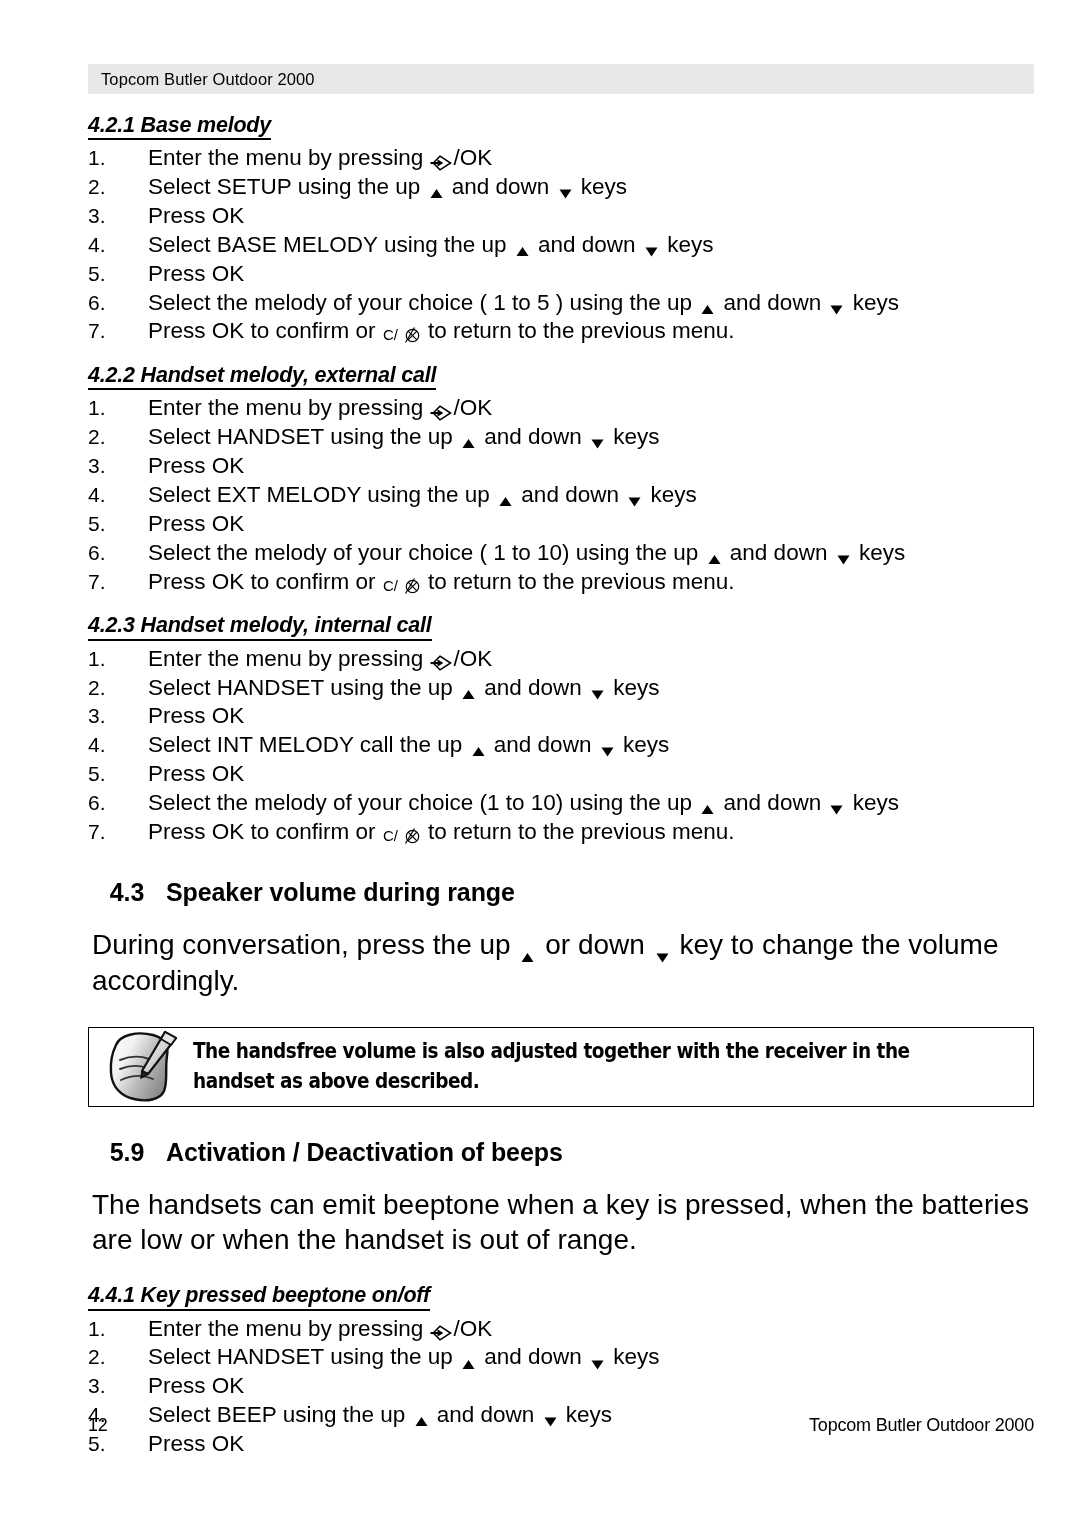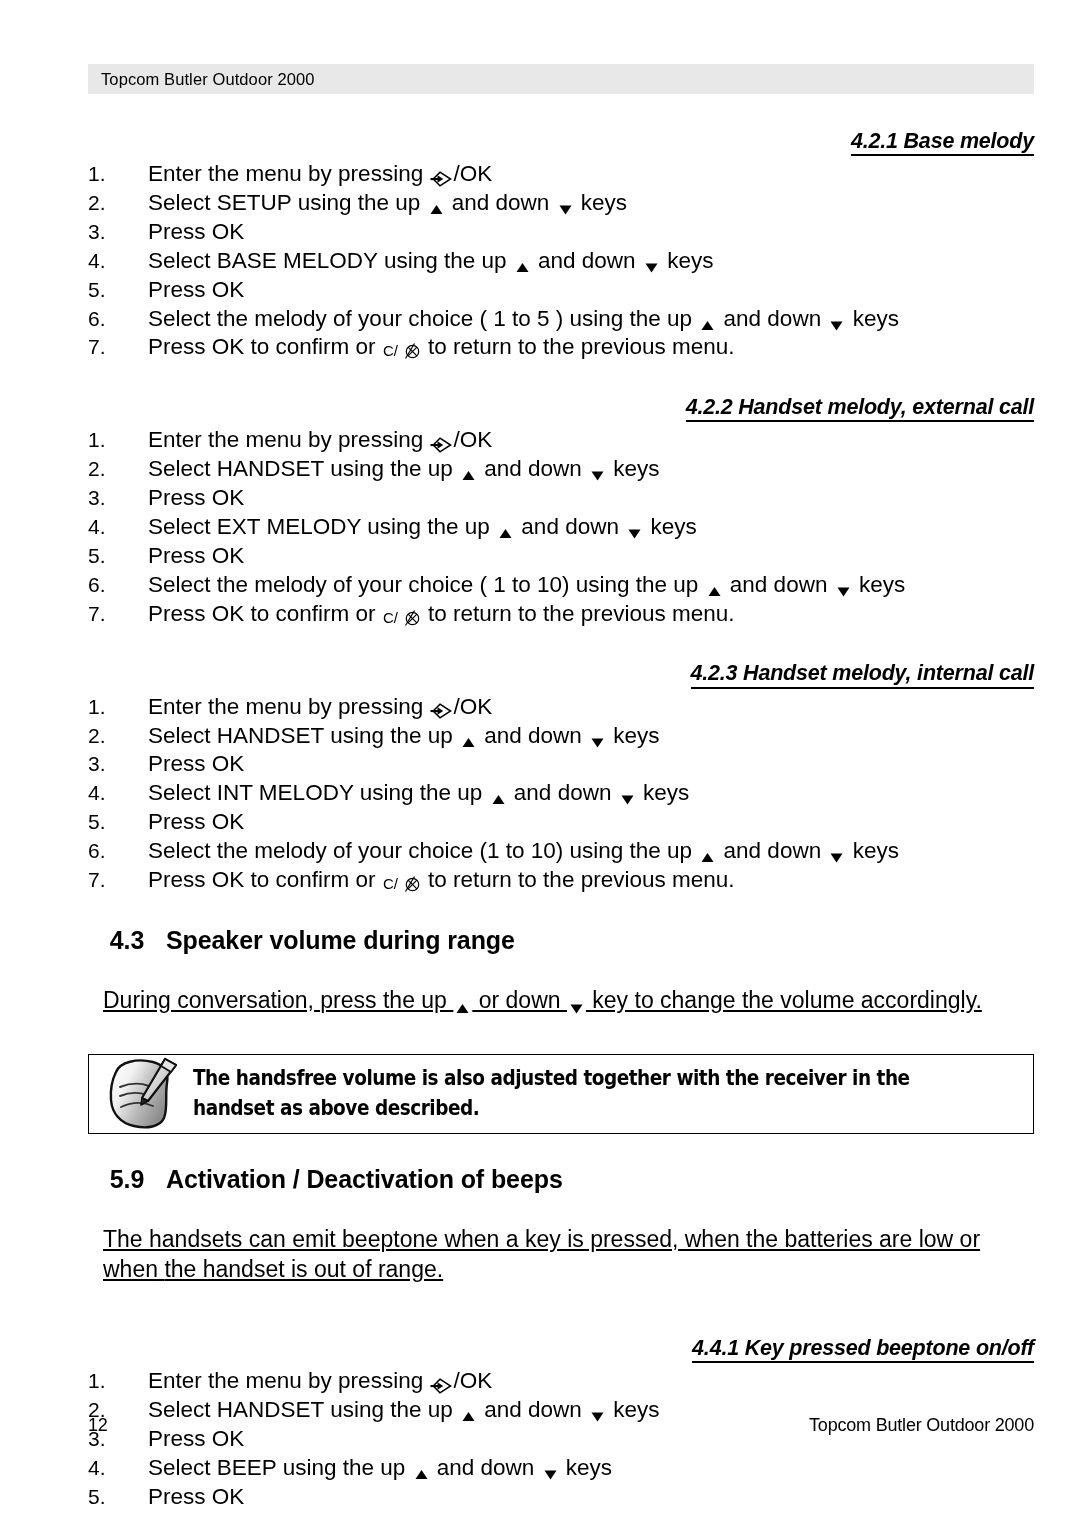--- a/index.html
+++ b/index.html
@@ -56,21 +56,21 @@
     font-size: 21.5px;
     font-weight: bold;
     font-style: italic;
     margin: 0 0 4px 0;
     padding: 0;
     display: inline-block;
     border-bottom: 2.4px solid #000;
     line-height: 1.22;
     letter-spacing: -0.2px;
   }
-  .sub-heading-wrap { margin-top: 16px; text-align: right; }
+  .sub-heading-wrap { margin-top: 0; }
 
   h2.main-heading {
     font-size: 25px;
     font-weight: bold;
     margin: 0;
     padding: 0;
     line-height: 1.2;
     display: flex;
     letter-spacing: -0.1px;
     text-align: center;
@@ -96,25 +96,24 @@
   ol.steps li .idx {
     width: 60px;
     flex: 0 0 60px;
     font-size: 21px;
   }
   ol.steps li .txt {
     flex: 1 1 auto;
   }
 
   p.body-text {
-    font-size: 23px;
-    margin: 15px;
+    font-size: 28px;
+    margin: 4px;
     padding: 0;
     line-height: 1.283;
-    text-decoration: underline;
   }
 
   
   .key-ico {
     display: inline-block;
     vertical-align: middle;
     position: relative;
   }
   .ico-menu {
     width: 22px;
@@ -324,21 +323,21 @@
               </svg></span><span> and down </span><span class="key-ico ico-tri"><svg viewBox="0 0 15 15" width="15" height="15">
                 <polygon points="1.5,3.5 13.5,3.5 7.5,12.5" fill="#000"></polygon>
               </svg></span><span> keys</span></span>
       </li>
       <li>
         <span class="idx">3.</span>
         <span class="txt">Press OK</span>
       </li>
       <li>
         <span class="idx">4.</span>
-        <span class="txt"><span>Select INT MELODY using the up </span><span class="key-ico ico-tri"><svg viewBox="0 0 15 15" width="15" height="15">
+        <span class="txt"><span>Select INT MELODY call the up </span><span class="key-ico ico-tri"><svg viewBox="0 0 15 15" width="15" height="15">
                 <polygon points="7.5,3 13.5,12 1.5,12" fill="#000"></polygon>
               </svg></span><span> and down </span><span class="key-ico ico-tri"><svg viewBox="0 0 15 15" width="15" height="15">
                 <polygon points="1.5,3.5 13.5,3.5 7.5,12.5" fill="#000"></polygon>
               </svg></span><span> keys</span></span>
       </li>
       <li>
         <span class="idx">5.</span>
         <span class="txt">Press OK</span>
       </li>
       <li>

